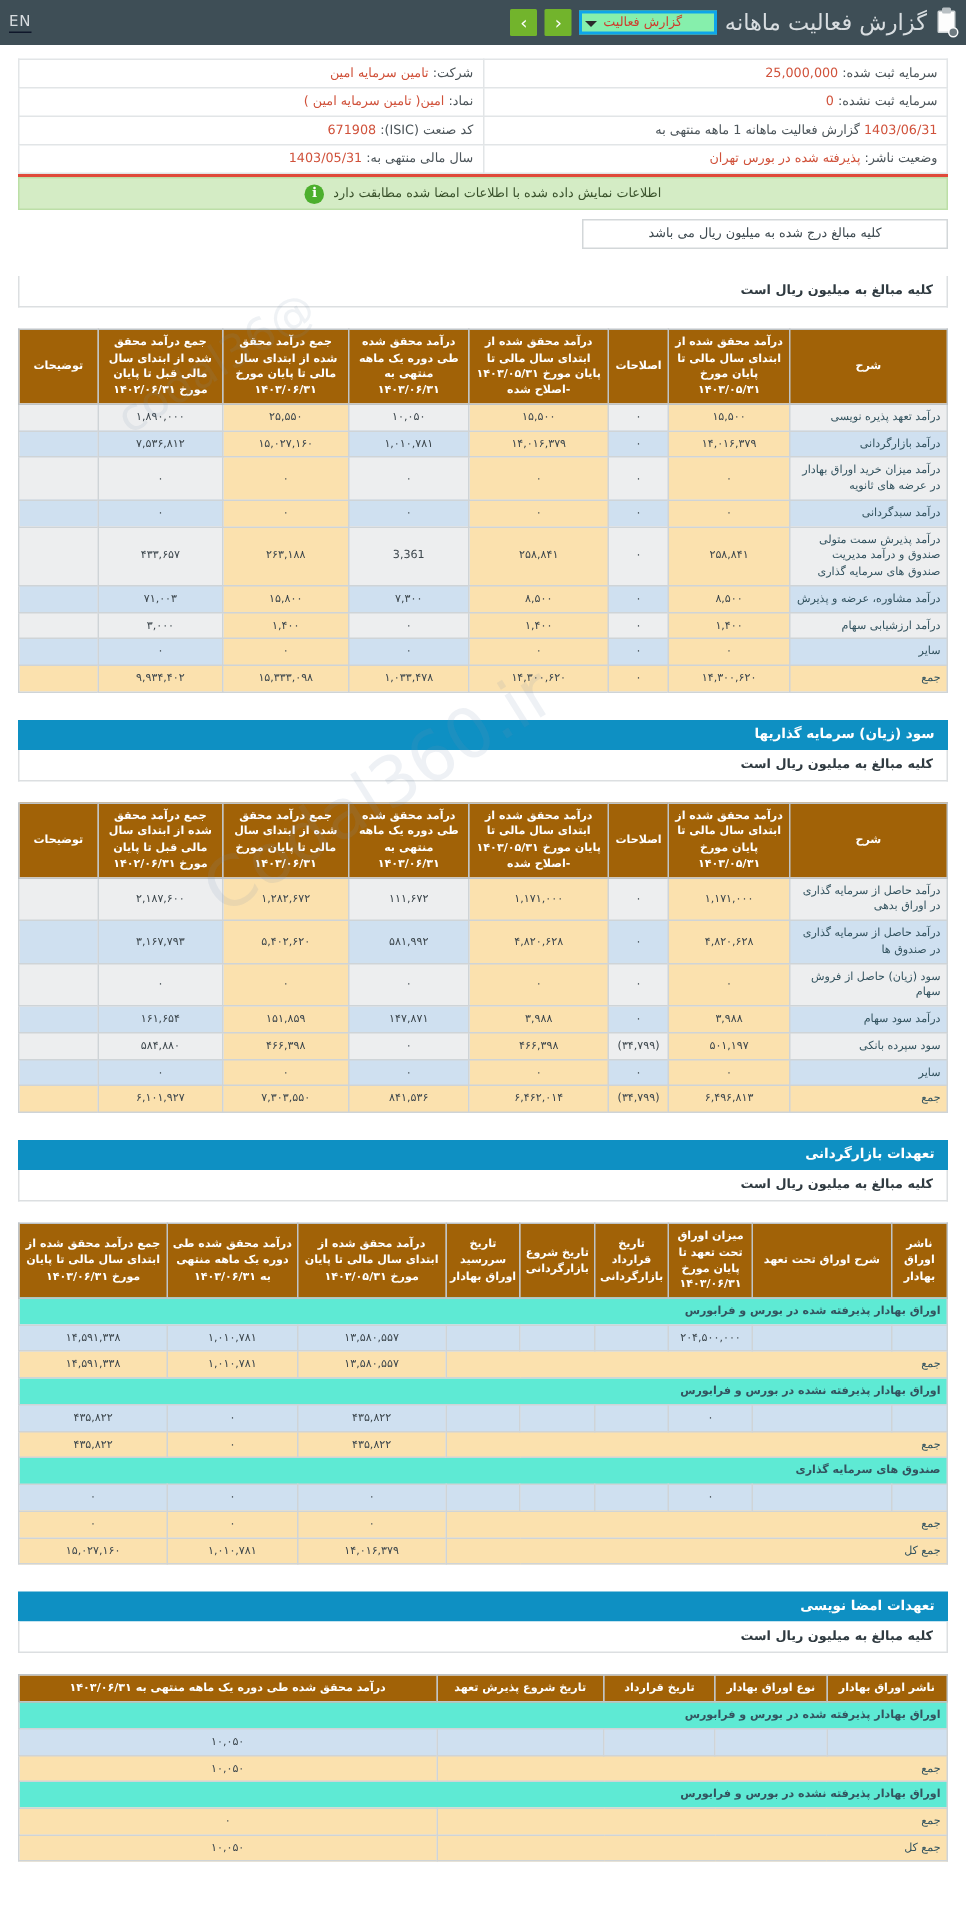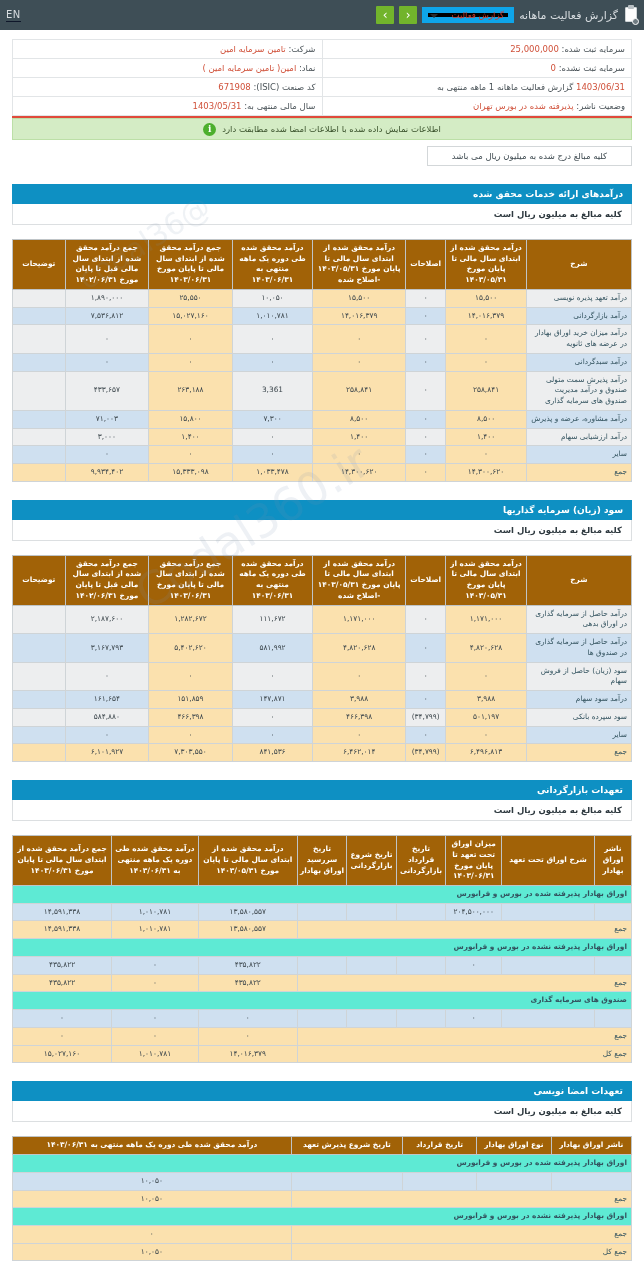--- a/index.html
+++ b/index.html
@@ -26,25 +26,25 @@
     background: #fdfdfd; border: 1px solid #cfd4d6; border-radius: 1px;
   }
   .rep-icon .clip {
     position: absolute; left: 5px; top: -2px; width: 6px; height: 4px;
     background: #b9c0c4; border-radius: 1px;
   }
   .rep-icon .badge {
     position: absolute; right: -1px; bottom: -1px; width: 7px; height: 7px;
     border-radius: 50%; background: #6f7b81; border: 1px solid #fdfdfd;
   }
-  .topbar-label { color: #d8dde0; font-size: 11px; }
+  .topbar-label { color: #d8dde0; font-size: 15px; }
   .report-select {
-    background: #000000; border: 6px solid #0ea5e9; height: 16px;
+    background: #86efac; border: 2px solid #0ea5e9; height: 16px;
     min-width: 92px; padding: 0 4px 0 14px; position: relative;
-    display: flex; align-items: center; justify-content: flex-start;
+    display: flex; align-items: center; justify-content: flex-end;
   }
   .report-select span { color: #cf3b2b; font-size: 8.5px; white-space: nowrap; }
   .report-select .caret {
     position: absolute; left: 2px; top: 50%; margin-top: -1px;
     width: 0; height: 0; border-left: 4px solid transparent;
     border-right: 4px solid transparent; border-top: 4px solid #2b2b2b;
   }
   .navbtn {
     width: 18px; height: 18px; background: #72b42c; color: #fff;
     display: flex; align-items: center; justify-content: center;
@@ -74,21 +74,21 @@
     height: 22px; display: flex; align-items: center; justify-content: center;
     gap: 6px; font-size: 8.5px; color: #39512b;
   }
   .info-i {
     width: 13px; height: 13px; border-radius: 50%; background: #4caf2d;
     color: #fff; font-size: 9px; font-weight: bold; line-height: 13px;
     text-align: center; font-family: "DejaVu Serif", serif;
   }
   .riyal-box {
     margin-top: 6px; border: 1px solid #d3d7d9; background: #fff;
-    height: 20px; width: 205px; display: flex; align-items: center;
+    height: 20px; width: 244px; display: flex; align-items: center;
     justify-content: center; font-size: 8.5px; color: #3e4a50;
   }
 
   
   .section { margin-top: 18px; }
   .sec-head {
     background: #0e90c3; color: #ffffff; font-size: 9px;
     height: 20px; display: flex; align-items: center;
     padding: 0 9px; font-weight: bold;
   }
@@ -206,21 +206,20 @@
   </tbody>
     </table>
   <div class="redline"></div>
   <div class="note-green">
     <span>اطلاعات نمایش داده شده با اطلاعات امضا شده مطابقت دارد</span>
     <span class="info-i">i</span>
   </div>
   <div class="riyal-box">کلیه مبالغ درج شده به میلیون ریال می باشد</div>
 
   <div class="section">
-    <div class="sec-head">درآمدهای ارائه خدمات محقق شده</div>
     <div class="sec-sub">کلیه مبالغ به میلیون ریال است</div>
     <table class="dt">
       <colgroup>
         <col style="width:17%">
           <col style="width:13%">
           <col style="width:6.5%">
           <col style="width:15%">
         <col style="width:13%">
           <col style="width:13.5%">
           <col style="width:13.5%">

